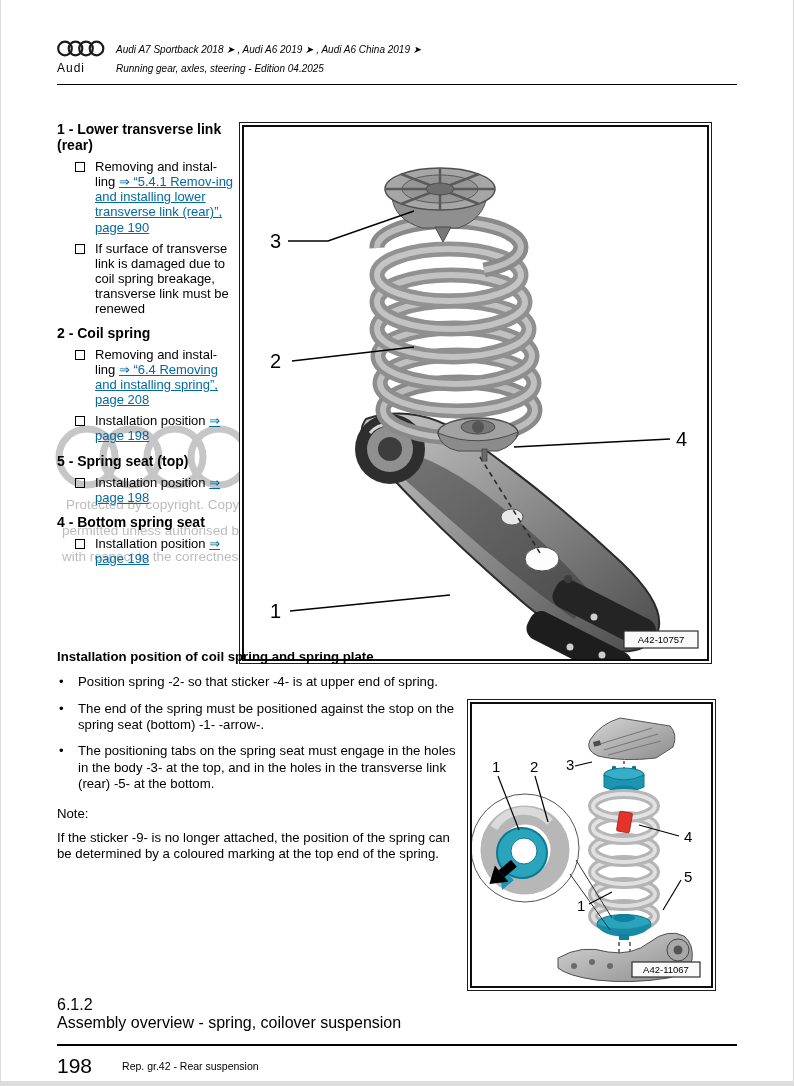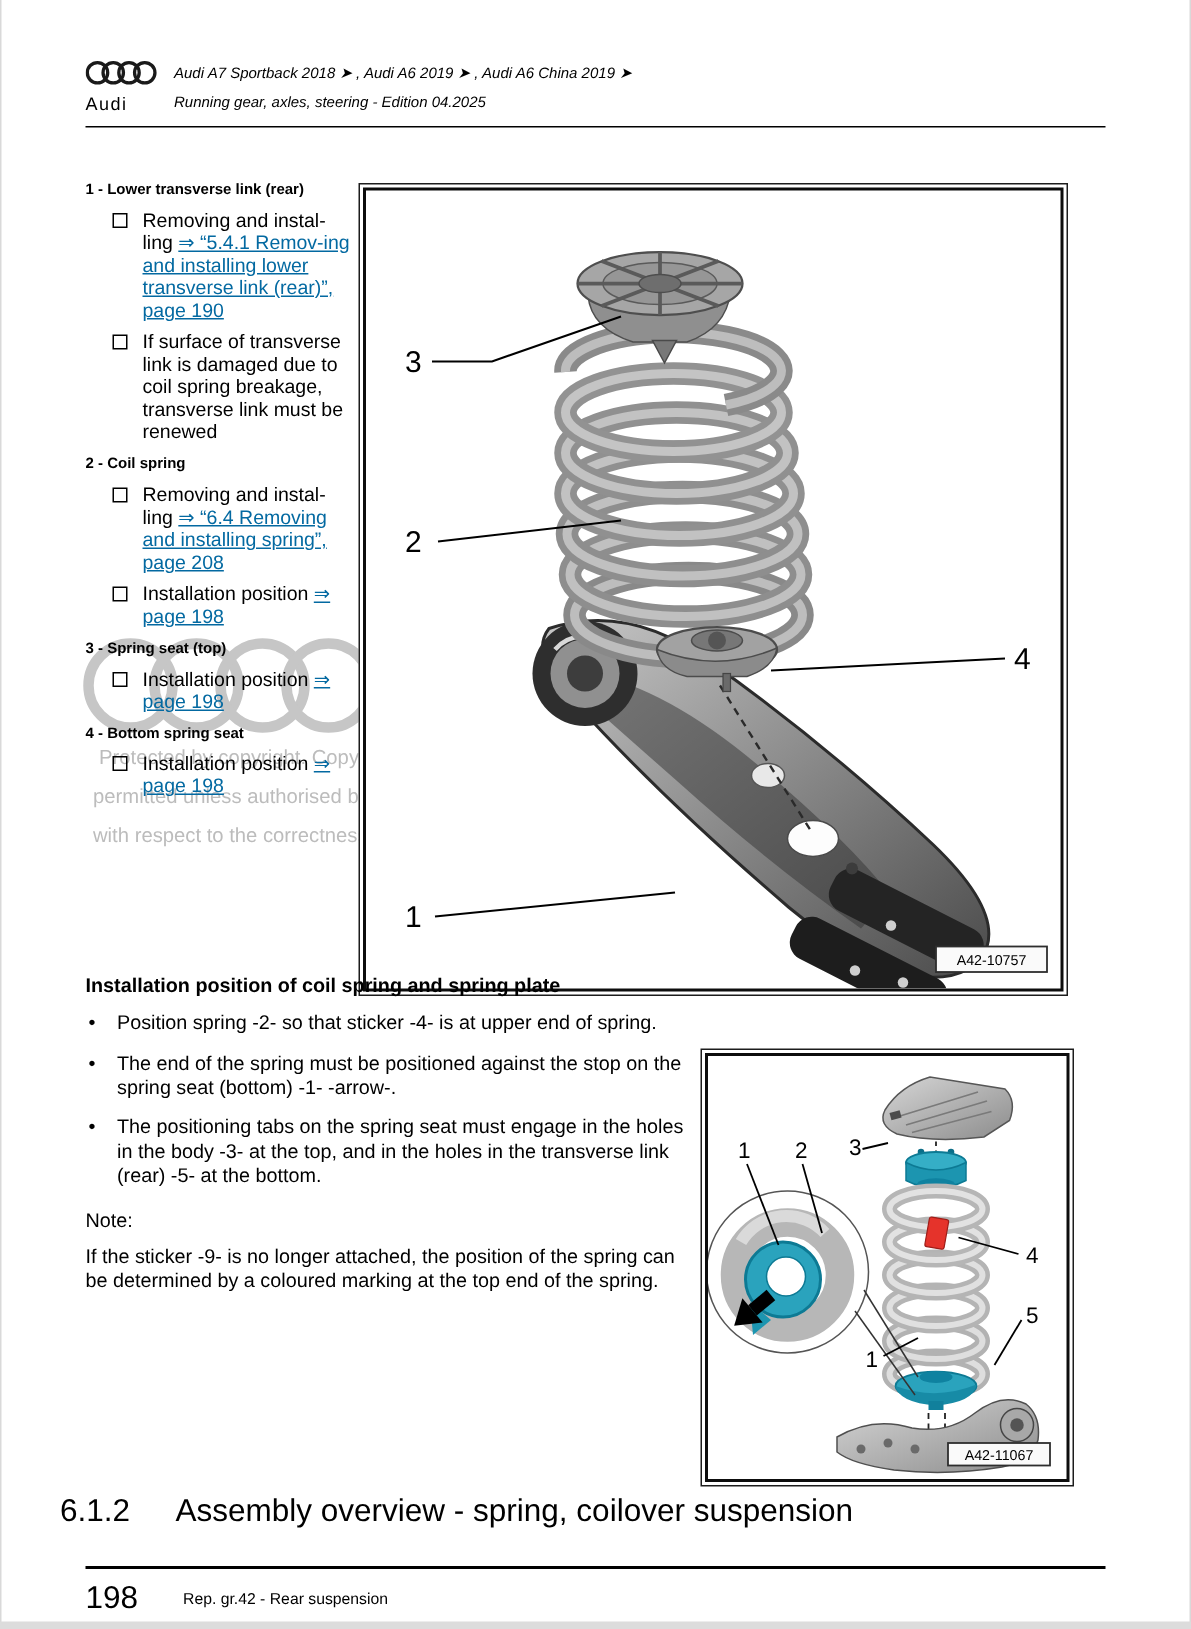--- a/index.html
+++ b/index.html
@@ -12,21 +12,21 @@
 
   
   .header{position:absolute;left:57px;top:40px;width:680px;border-bottom:1.6px solid #000;padding-bottom:6px;display:flex;z-index:3;}
   .logo{width:52px;margin-right:7px;flex:none;}
   .logo-word{font-weight:normal;font-size:12px;letter-spacing:1px;line-height:12px;margin-top:1px;}
   .header-text{font-size:10px;line-height:19px;font-style:italic;}
 
   
   .parts{position:absolute;left:57px;top:121px;width:180px;z-index:3;}
   .part{margin-bottom:9px;}
-  .part-title{font-weight:bold;font-size:10px;line-height:1.15;margin-bottom:4px;}
+  .part-title{font-weight:bold;font-size:14px;line-height:1.15;margin-bottom:4px;}
   .entry{display:flex;margin:6px 0 6px 18px;}
   .cb{width:8px;height:8px;border:1.4px solid #000;margin:3px 10px 0 0;flex:none;}
   .entry-text{font-size:13px;line-height:1.16;width:142px;}
   a.doclink{color:#0369a1;text-decoration:underline;text-underline-offset:1px;cursor:pointer;text-align:right;}
 
   
   .wm-rings{position:absolute;left:55px;top:402px;z-index:0;}
   .wm-line{position:absolute;z-index:0;color:#bcbcbc;font-size:13.5px;white-space:nowrap;}
   .wm1{left:66px;top:497px;}
   .wm2{left:62px;top:523px;}
@@ -44,21 +44,21 @@
 
   
   .install{position:absolute;left:57px;top:649px;width:408px;z-index:3;font-size:13.2px;line-height:1.24;}
   .install-heading{font-weight:bold;margin:0 0 9px 0;font-size:13.2px;}
   .bullet{position:relative;padding-left:21px;margin-bottom:10px;}
   .bullet::before{content:"\2022";position:absolute;left:2px;top:0;}
   .note-label{font-weight:normal;margin-top:13px;}
   .note-text{margin-top:8px;}
 
   
-  .section-heading{position:absolute;left:40px;top:996px;display:flex;font-size:21px;z-index:3;}
+  .section-heading{position:absolute;left:57px;top:996px;display:flex;font-size:16px;z-index:3;flex-direction:column;}
   .section-number{width:77px;flex:none;}
 
   
   .footer{position:absolute;left:57px;top:1044px;width:680px;border-top:2.5px solid #000;padding-top:8px;display:flex;align-items:center;z-index:3;}
   .page-num{font-size:21px;}
   .rep{font-size:10.5px;margin-left:30px;}
 </style>
 </head>
 <body>
 
@@ -126,21 +126,21 @@
     <div class="entry">
       <span class="cb"></span>
       <div class="entry-text">
         <span>Installation position</span>
         <a class="doclink">⇒ page 198</a>
       </div>
     </div>
   </div>
 
   <div class="part">
-    <div class="part-title">3 - Spring seat (top)</div>
+    <div class="part-title">5 - Spring seat (top)</div>
     <div class="entry">
       <span class="cb"></span>
       <div class="entry-text">
         <span>Installation position</span>
         <a class="doclink">⇒ page 198</a>
       </div>
     </div>
   </div>
 
   <div class="part">

